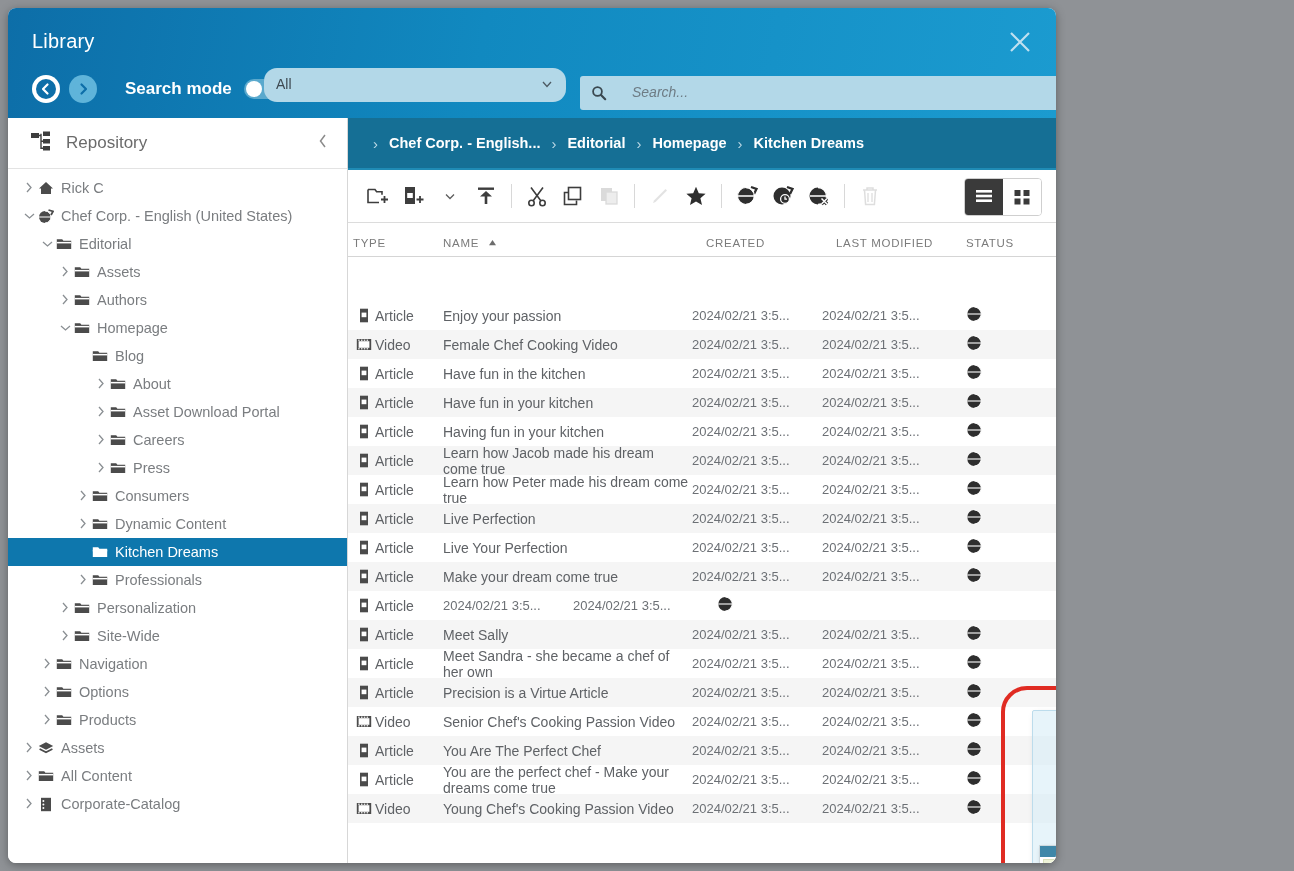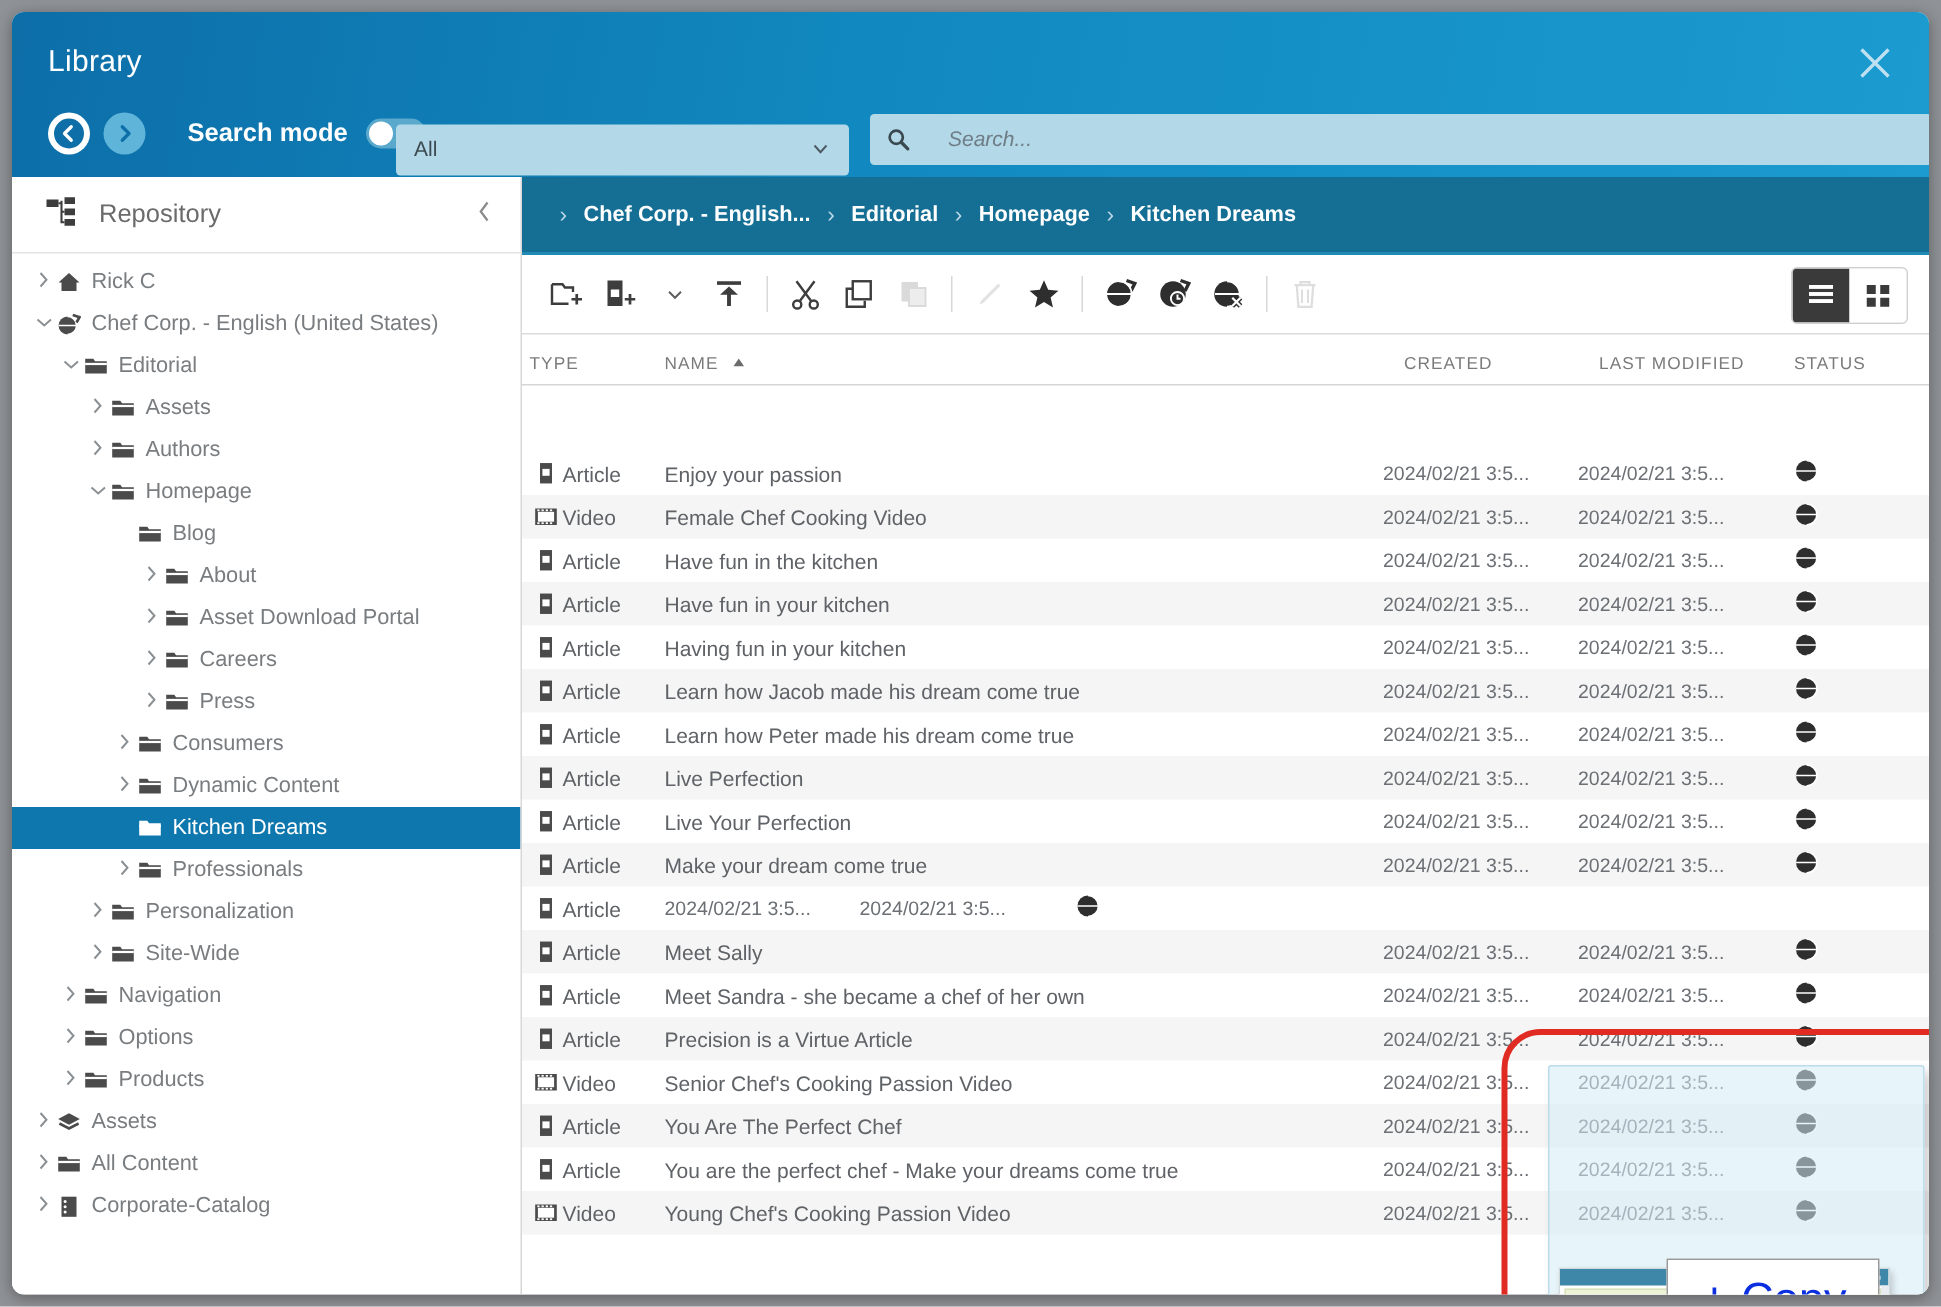--- a/index.html
+++ b/index.html
@@ -3,21 +3,21 @@
 <meta charset="utf-8">
 <style>
   html,body{margin:0;padding:0;}
   body{
     width:1294px;height:871px;overflow:hidden;
     background:#8f9296;
     font-family:"Liberation Sans","DejaVu Sans",sans-serif;
     -webkit-font-smoothing:antialiased;
   }
   .window{
-    position:absolute;left:8px;top:8px;width:1278px;height:855px;
+    position:absolute;left:8px;top:8px;width:1048px;height:855px;
     background:#ffffff;border-radius:8px;overflow:hidden;
     box-shadow:0 2px 10px rgba(0,0,0,.35);
   }
   
   .header{
     position:relative;height:110px;
     background:linear-gradient(100deg,#0d6ea8 0%,#1189c0 45%,#1b9bd0 100%);
   }
   .title{
     position:absolute;left:24px;top:22px;font-size:20px;color:#fff;letter-spacing:.2px;
@@ -30,22 +30,22 @@
   .circ-btn{width:28px;height:28px;border-radius:50%;display:flex;align-items:center;justify-content:center;cursor:pointer;}
   .circ-back{background:#ffffff;}
   .circ-fwd{background:#5fb4da;margin-left:9px;}
   .search-mode-label{color:#fff;font-size:17px;font-weight:bold;margin-left:28px;}
   .toggle{
     margin-left:12px;width:40px;height:20px;border-radius:10px;background:#5aa9cd;
     position:relative;cursor:pointer;
   }
   .toggle .knob{position:absolute;left:2px;top:2px;width:16px;height:16px;border-radius:50%;background:#fff;}
   .select-all{
-    position:absolute;left:256px;top:75px;width:302px;height:34px;
-    background:#b3d8e8;border-radius:3px;cursor:pointer;
+    position:absolute;left:256px;top:60px;width:302px;height:34px;
+    background:#b3d8e8;border-radius:13px;cursor:pointer;
   }
   .select-all .val{position:absolute;left:12px;top:8px;font-size:14px;color:#3e4a52;}
   .select-all .chev{position:absolute;right:12px;top:9px;}
   .search-box{
     position:absolute;left:572px;top:68px;width:708px;height:34px;
     background:#b3d8e8;border-radius:3px;cursor:text;
   }
   .search-box .sicon{position:absolute;left:11px;top:9px;}
   .search-box .ph{position:absolute;left:32px;top:8px;font-size:14px;font-style:italic;color:#6e7c85;margin-left:20px;}
   

